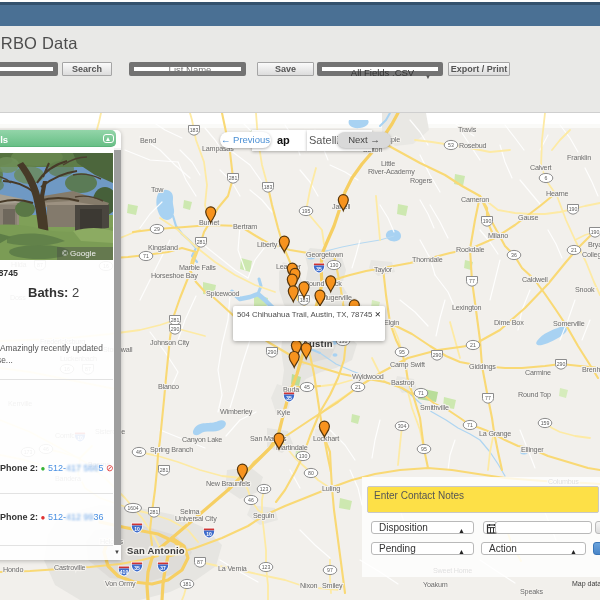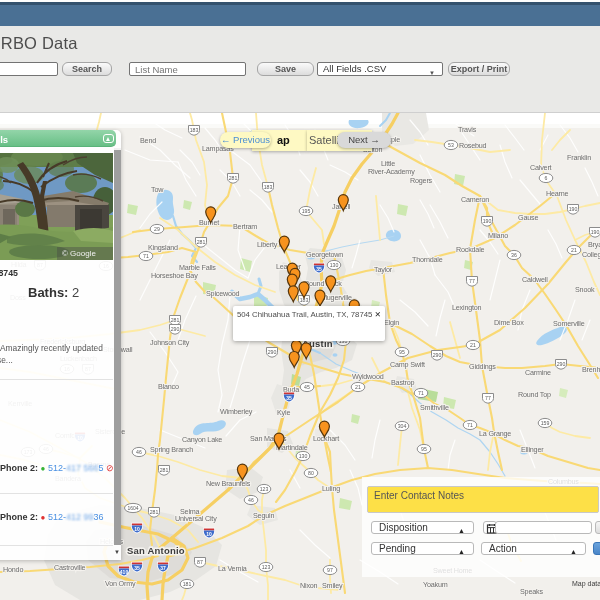--- a/index.html
+++ b/index.html
@@ -4,25 +4,25 @@
 <style>
 * { margin:0; padding:0; box-sizing:border-box; }
 html,body { width:600px; height:600px; overflow:hidden; font-family:"Liberation Sans", sans-serif; }
 body { position:relative; background:#e9e9e7; }
 .abs { position:absolute; }
 
 .bar-white { left:0; top:0; width:600px; height:2px; background:#fdfdfd; }
 .bar-dark  { left:0; top:2px; width:600px; height:2.5px; background:#33516d; }
 .bar-blue  { left:0; top:4.5px; width:600px; height:21px; background:#4a7094; }
 .pagehead  { left:-9.5px; top:33.8px; font-size:16.5px; color:#4d4d4d; letter-spacing:0.2px; }
-.tb-input { position:absolute; background:#fff; border:1px solid #737373; border-radius:2px; height:14px; top:62px; font-size:9.5px; color:#999; line-height:12px; padding-left:5px; }
-.btn { position:absolute; top:62px; height:14px; background:linear-gradient(#fafafa,#dcdcdc); border:1px solid #a5a5a5; border-radius:6px; font-size:9px; font-weight:bold; color:#555; text-align:center; line-height:12px; }
+.tb-input { position:absolute; background:#fff; border:5px solid #737373; border-radius:2px; height:14px; top:62px; font-size:9.5px; color:#999; line-height:12px; padding-left:5px;text-align:center; }
+.btn { position:absolute; top:62px; height:14px; background:linear-gradient(#fafafa,#dcdcdc); border:1px solid #a5a5a5; border-radius:1px; font-size:9px; font-weight:bold; color:#555; text-align:center; line-height:12px; }
 .hr { left:0; top:112px; width:600px; height:1px; background:#cfcfcf; }
 
-.gbtn { position:absolute; background:#fef9c3; box-shadow:0 1px 3px rgba(0,0,0,0.3); font-size:10.5px; color:#565656; text-align:center; }
+.gbtn { position:absolute; background:#ffffff; box-shadow:0 1px 3px rgba(0,0,0,0.3); font-size:10.5px; color:#565656; text-align:center; }
 .pill { border-radius:9px; font-size:9.5px; height:16px; line-height:16px; }
 
 #sidebar { left:-31px; top:130px; width:152px; height:430px; background:rgba(255,255,255,0.91); border-radius:5px 5px 0 0; box-shadow:0 1px 4px rgba(0,0,0,0.25); }
 #sbhead { position:absolute; left:0; top:0; width:146.5px; height:16.5px; border-radius:5px 5px 5px 0; background:linear-gradient(#93d5a9,#68bf86); border-bottom:1px solid #5ab379; }
 #sbhead span { position:absolute; left:8px; top:3.5px; color:#fff; font-weight:bold; font-size:9.5px; }
 #collapse { position:absolute; right:2px; top:4px; width:11px; height:9px; border:1px solid #fff; border-radius:3px; text-align:center; line-height:7px; font-size:6.5px; color:#fff; }
 .sb-divider { position:absolute; left:8px; width:136px; height:1px; background:#e2e2e2; }
 
 #sb-track { left:113.5px; top:148px; width:7px; height:412px; background:#f2f2f2; }
 #sb-thumb { left:113.5px; top:150px; width:7px; height:395px; background:#9e9e9e; }

